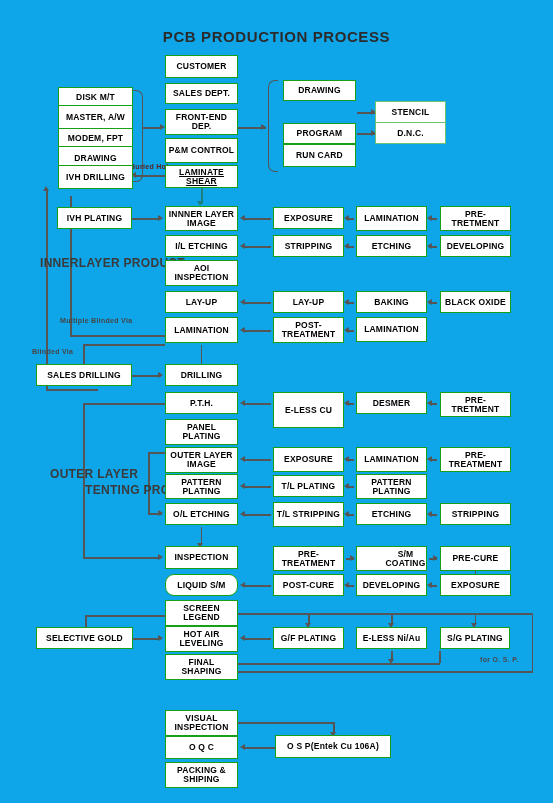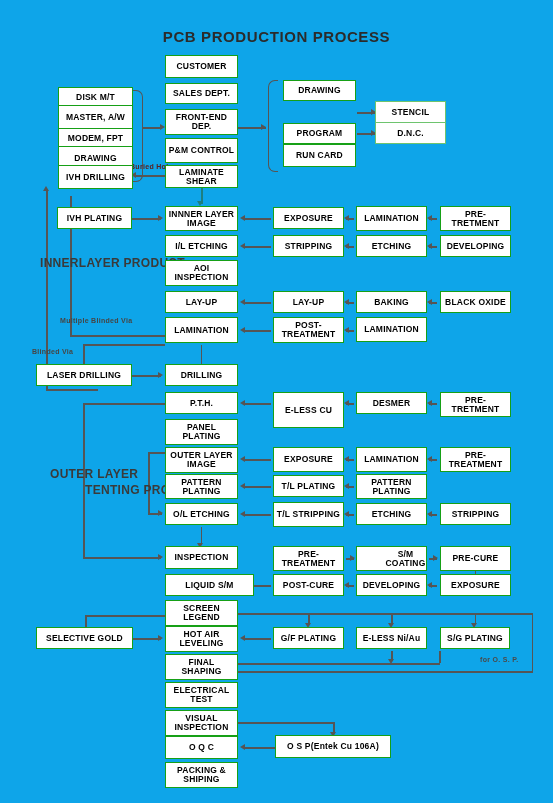--- a/index.html
+++ b/index.html
@@ -207,48 +207,47 @@
   <div class="cap" style="left:50px;top:467px;">OUTER LAYER</div>
   <div class="cap" style="left:85px;top:483px;">TENTING PROCESS</div>
   <div class="cap osp" style="left:480px;top:656px;">for O. S. P.</div>
 
   <div class="box" style="left:58px;top:87px;width:75px;height:21px;">DISK M/T</div>
   <div class="box" style="left:58px;top:105px;width:75px;height:25px;">MASTER, A/W</div>
   <div class="box" style="left:58px;top:128px;width:75px;height:21px;">MODEM, FPT</div>
   <div class="box" style="left:58px;top:146px;width:75px;height:24px;">DRAWING</div>
   <div class="box" style="left:58px;top:165px;width:75px;height:24px;">IVH DRILLING</div>
   <div class="box" style="left:57px;top:207px;width:75px;height:22px;">IVH PLATING</div>
-  <div class="box" style="left:36px;top:364px;width:96px;height:22px;">LASER DRILLING</div>
+  <div class="box" style="left:36px;top:364px;width:96px;height:22px;">SALES DRILLING</div>
   <div class="box" style="left:36px;top:627px;width:97px;height:22px;">SELECTIVE GOLD</div>
 
   <div class="box" style="left:165px;top:55px;width:73px;height:23px;">CUSTOMER</div>
   <div class="box" style="left:165px;top:83px;width:73px;height:21px;">SALES DEPT.</div>
   <div class="box" style="left:165px;top:109px;width:73px;height:26px;">FRONT-END DEP.</div>
   <div class="box" style="left:165px;top:138px;width:73px;height:25px;">P&amp;M CONTROL</div>
-  <div class="box" style="left:165px;top:165px;width:73px;height:23px;">LAMINATE SHEAR</div>
+  <div class="box" style="left:165px;top:165px;width:73px;height:23px;text-decoration:underline;">LAMINATE SHEAR</div>
 
   <div class="box" style="left:165px;top:206px;width:73px;height:25px;">INNNER LAYER IMAGE</div>
   <div class="box" style="left:165px;top:235px;width:73px;height:22px;">I/L ETCHING</div>
   <div class="box" style="left:165px;top:260px;width:73px;height:26px;">AOI INSPECTION</div>
   <div class="box" style="left:165px;top:291px;width:73px;height:22px;">LAY-UP</div>
   <div class="box" style="left:165px;top:317px;width:73px;height:26px;">LAMINATION</div>
 
   <div class="box" style="left:165px;top:364px;width:73px;height:22px;">DRILLING</div>
   <div class="box" style="left:165px;top:392px;width:73px;height:22px;">P.T.H.</div>
   <div class="box" style="left:165px;top:419px;width:73px;height:26px;">PANEL PLATING</div>
   <div class="box" style="left:165px;top:447px;width:73px;height:26px;">OUTER LAYER IMAGE</div>
   <div class="box" style="left:165px;top:474px;width:73px;height:25px;">PATTERN PLATING</div>
   <div class="box" style="left:165px;top:503px;width:73px;height:22px;">O/L ETCHING</div>
 
   <div class="box" style="left:165px;top:546px;width:73px;height:23px;">INSPECTION</div>
-  <div class="box" style="left:165px;top:574px;width:89px;height:22px;">LIQUID S/M</div>
+  <div class="box" style="left:165px;top:574px;width:73px;height:22px;border-radius:9px;">LIQUID S/M</div>
   <div class="box" style="left:165px;top:626px;width:73px;height:26px;">HOT AIR LEVELING</div>
   <div class="box" style="left:165px;top:600px;width:73px;height:26px;">SCREEN LEGEND</div>
   <div class="box" style="left:165px;top:654px;width:73px;height:26px;">FINAL SHAPING</div>
-  <div class="box" style="left:165px;top:682px;width:73px;height:26px;">ELECTRICAL TEST</div>
   <div class="box" style="left:165px;top:710px;width:73px;height:26px;">VISUAL INSPECTION</div>
   <div class="box" style="left:165px;top:736px;width:73px;height:23px;text-align:right;">O Q C</div>
   <div class="box" style="left:165px;top:762px;width:73px;height:26px;">PACKING &amp; SHIPING</div>
 
   <div class="box" style="left:283px;top:80px;width:73px;height:21px;">DRAWING</div>
   <div class="box" style="left:283px;top:123px;width:73px;height:21px;">PROGRAM</div>
   <div class="box" style="left:283px;top:144px;width:73px;height:23px;">RUN CARD</div>
   <div class="box thin" style="left:375px;top:101px;width:71px;height:22px;">STENCIL</div>
   <div class="box thin" style="left:375px;top:122px;width:71px;height:22px;">D.N.C.</div>
 

